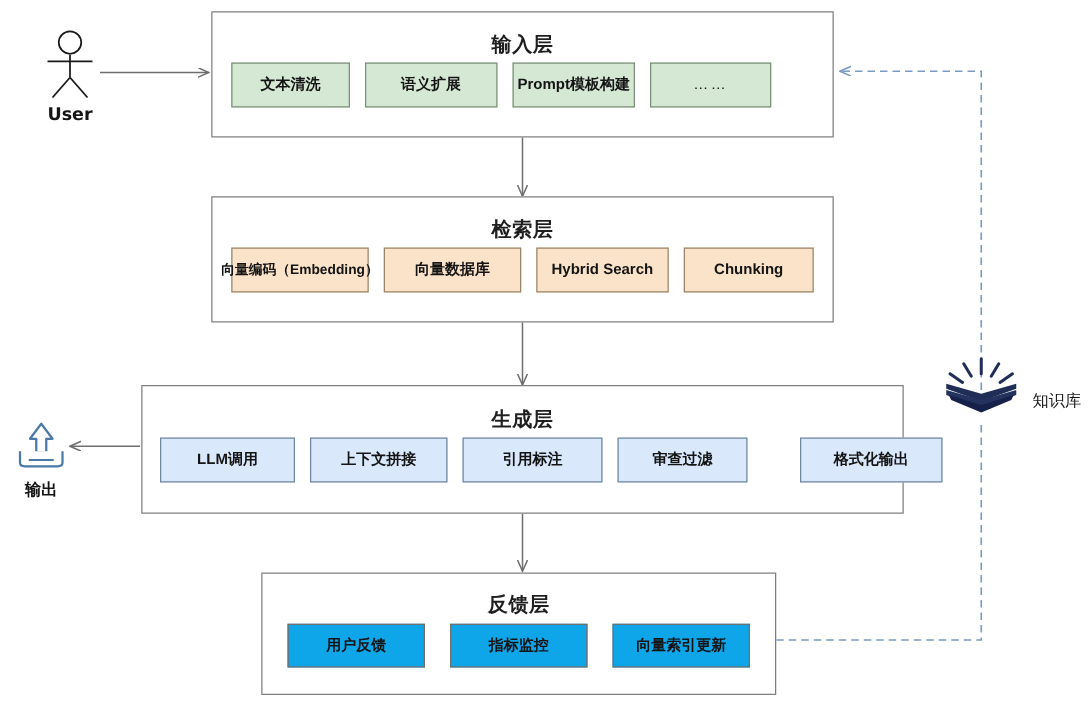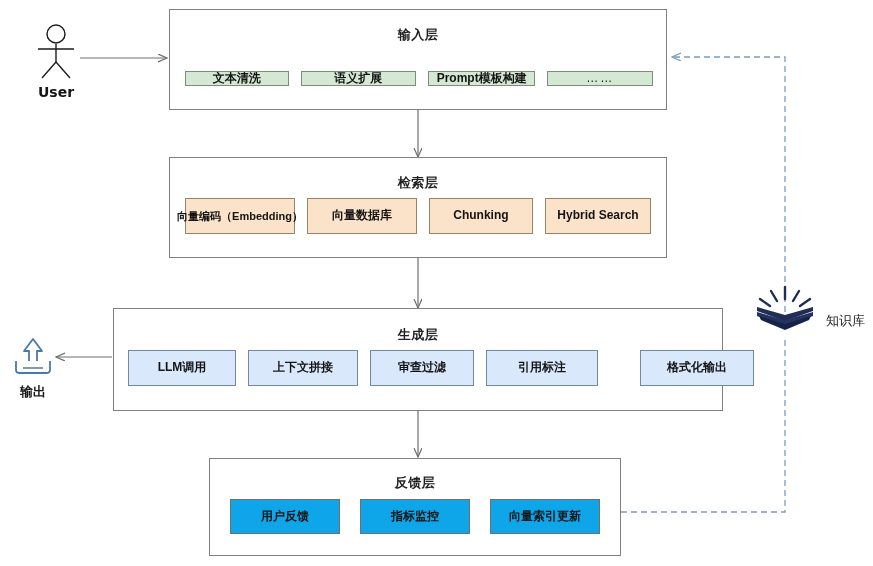--- a/index.html
+++ b/index.html
@@ -34,21 +34,21 @@
     position: absolute;
     box-sizing: border-box;
     background: #ffffff;
     border: 1.2px solid #808080;
   }
   .layer-title {
     position: absolute;
     left: 0;
     right: 0;
     text-align: center;
-    font-size: 13px;
+    font-size: 16px;
     font-weight: 700;
     color: #1f1f1f;
     letter-spacing: 0.5px;
   }
   .cells {
     position: absolute;
     display: flex;
     flex-direction: row;
   }
   .cell {
@@ -180,45 +180,45 @@
       <path d="M36,30 L8,22 L8,26 L36,36 L64,26 L64,22 Z" fill="#1f2d57"></path>
       <path d="M36,35 L8,27 L8,31 L36,41 L64,31 L64,27 Z" fill="#24325e"></path>
       <path d="M36,39 L10,31 L12,35 L36,45 L60,35 L62,31 Z" fill="#16214a"></path>
     </svg>
   </div>
   <div class="kb-label" style="left:826px; top:312px;">知识库</div>
 
   <div class="layer" style="left:169px; top:9px; width:498px; height:101px;">
     <div class="layer-title" style="top:16px;">输入层</div>
   </div>
-  <div class="cells" style="left:185px; top:50px; width:468px; height:36px; gap:12px;align-items:flex-end;">
+  <div class="cells" style="left:185px; top:50px; width:432px; height:36px; gap:12px;">
     <div class="cell green" style="width:106px;">文本清洗</div>
     <div class="cell green" style="width:118px;">语义扩展</div>
     <div class="cell green" style="width:110px;">Prompt模板构建</div>
     <div class="cell green dots" style="width:108px;">……</div>
   </div>
 
   <div class="layer" style="left:169px; top:157px; width:498px; height:101px;">
     <div class="layer-title" style="top:16px;">检索层</div>
   </div>
   <div class="cells" style="left:185px; top:198px; width:466px; height:36px; gap:12px;">
     <div class="cell orange" style="width:110px; font-size:11px;">向量编码（Embedding）</div>
     <div class="cell orange" style="width:114px;">向量数据库</div>
+    <div class="cell orange" style="width:110px;">Hybrid Search</div>
     <div class="cell orange" style="width:108px;">Chunking</div>
-    <div class="cell orange" style="width:110px;">Hybrid Search</div>
   </div>
 
   <div class="layer" style="left:113px; top:308px; width:610px; height:103px;">
     <div class="layer-title" style="top:17px;">生成层</div>
   </div>
   <div class="cells" style="left:128px; top:350px; width:648px; height:36px; gap:12px;">
     <div class="cell blue" style="width:108px;">LLM调用</div>
     <div class="cell blue" style="width:110px;">上下文拼接</div>
+    <div class="cell blue" style="width:112px;">引用标注</div>
     <div class="cell blue" style="width:104px;">审查过滤</div>
-    <div class="cell blue" style="width:112px;">引用标注</div>
     <div class="cell blue" style="width:114px;margin-left:30px;">格式化输出</div>
   </div>
 
   <div class="layer" style="left:209px; top:458px; width:412px; height:98px;">
     <div class="layer-title" style="top:15px;">反馈层</div>
   </div>
   <div class="cells" style="left:230px; top:499px; width:370px; height:35px; gap:20px;">
     <div class="cell plain" style="width:110px;">用户反馈</div>
     <div class="cell plain" style="width:110px;">指标监控</div>
     <div class="cell plain" style="width:110px;">向量索引更新</div>

